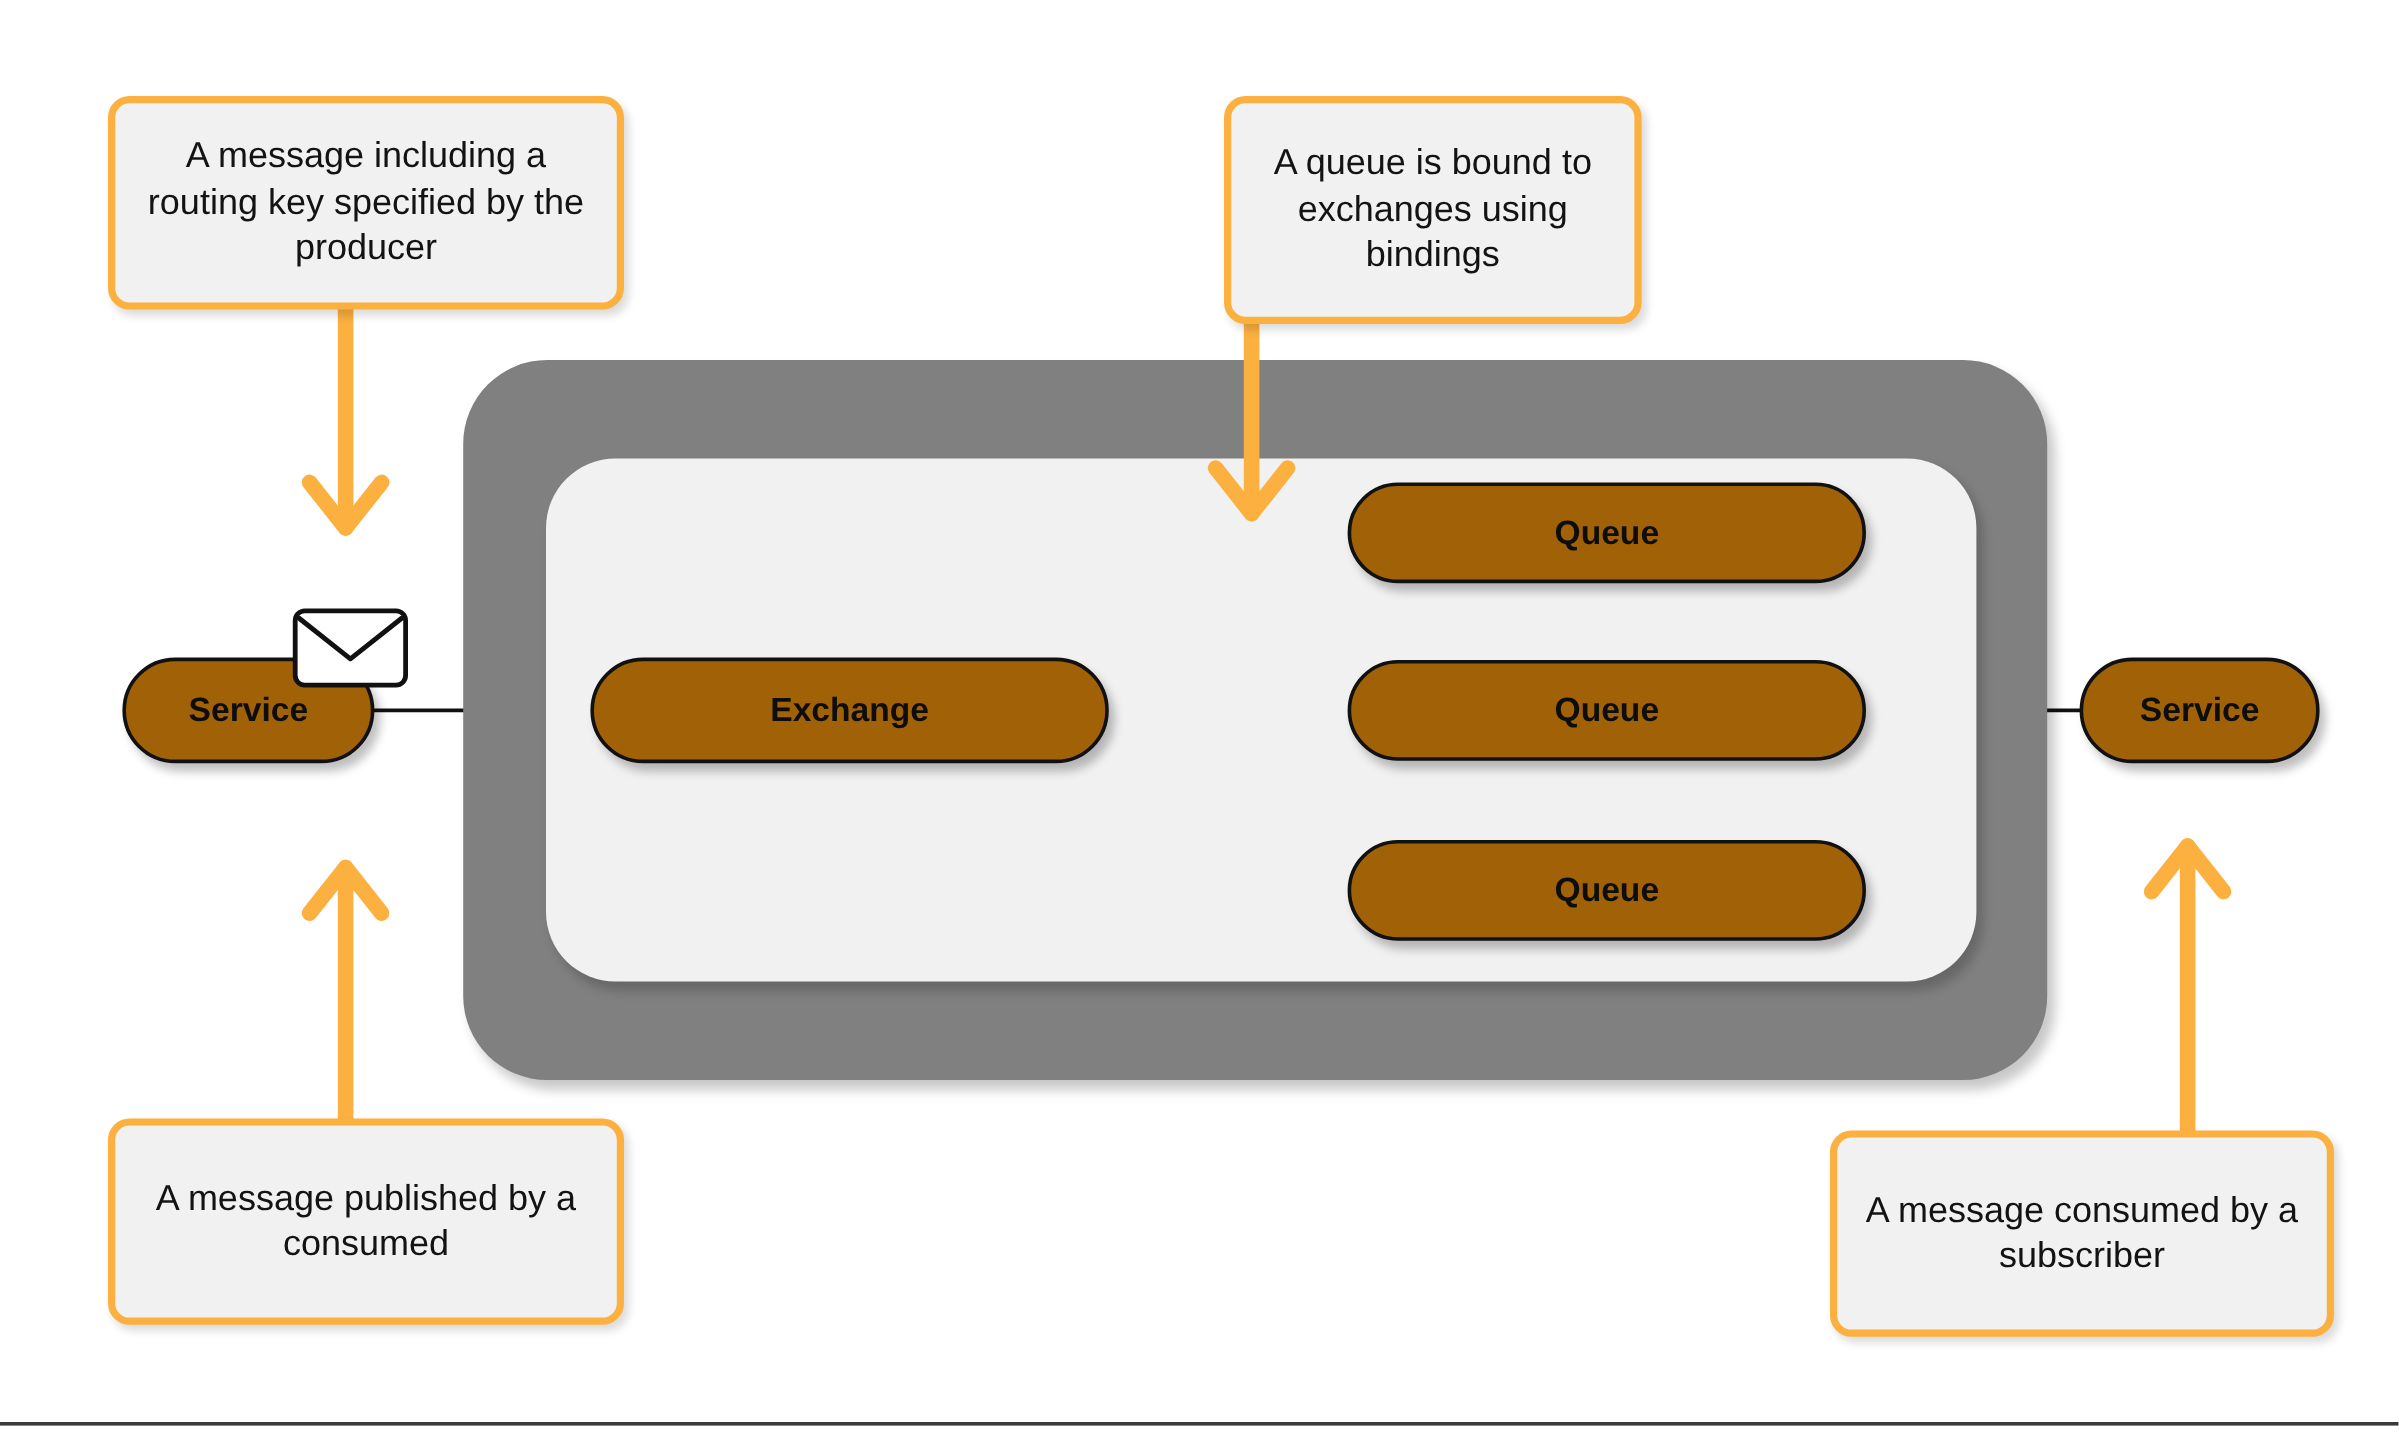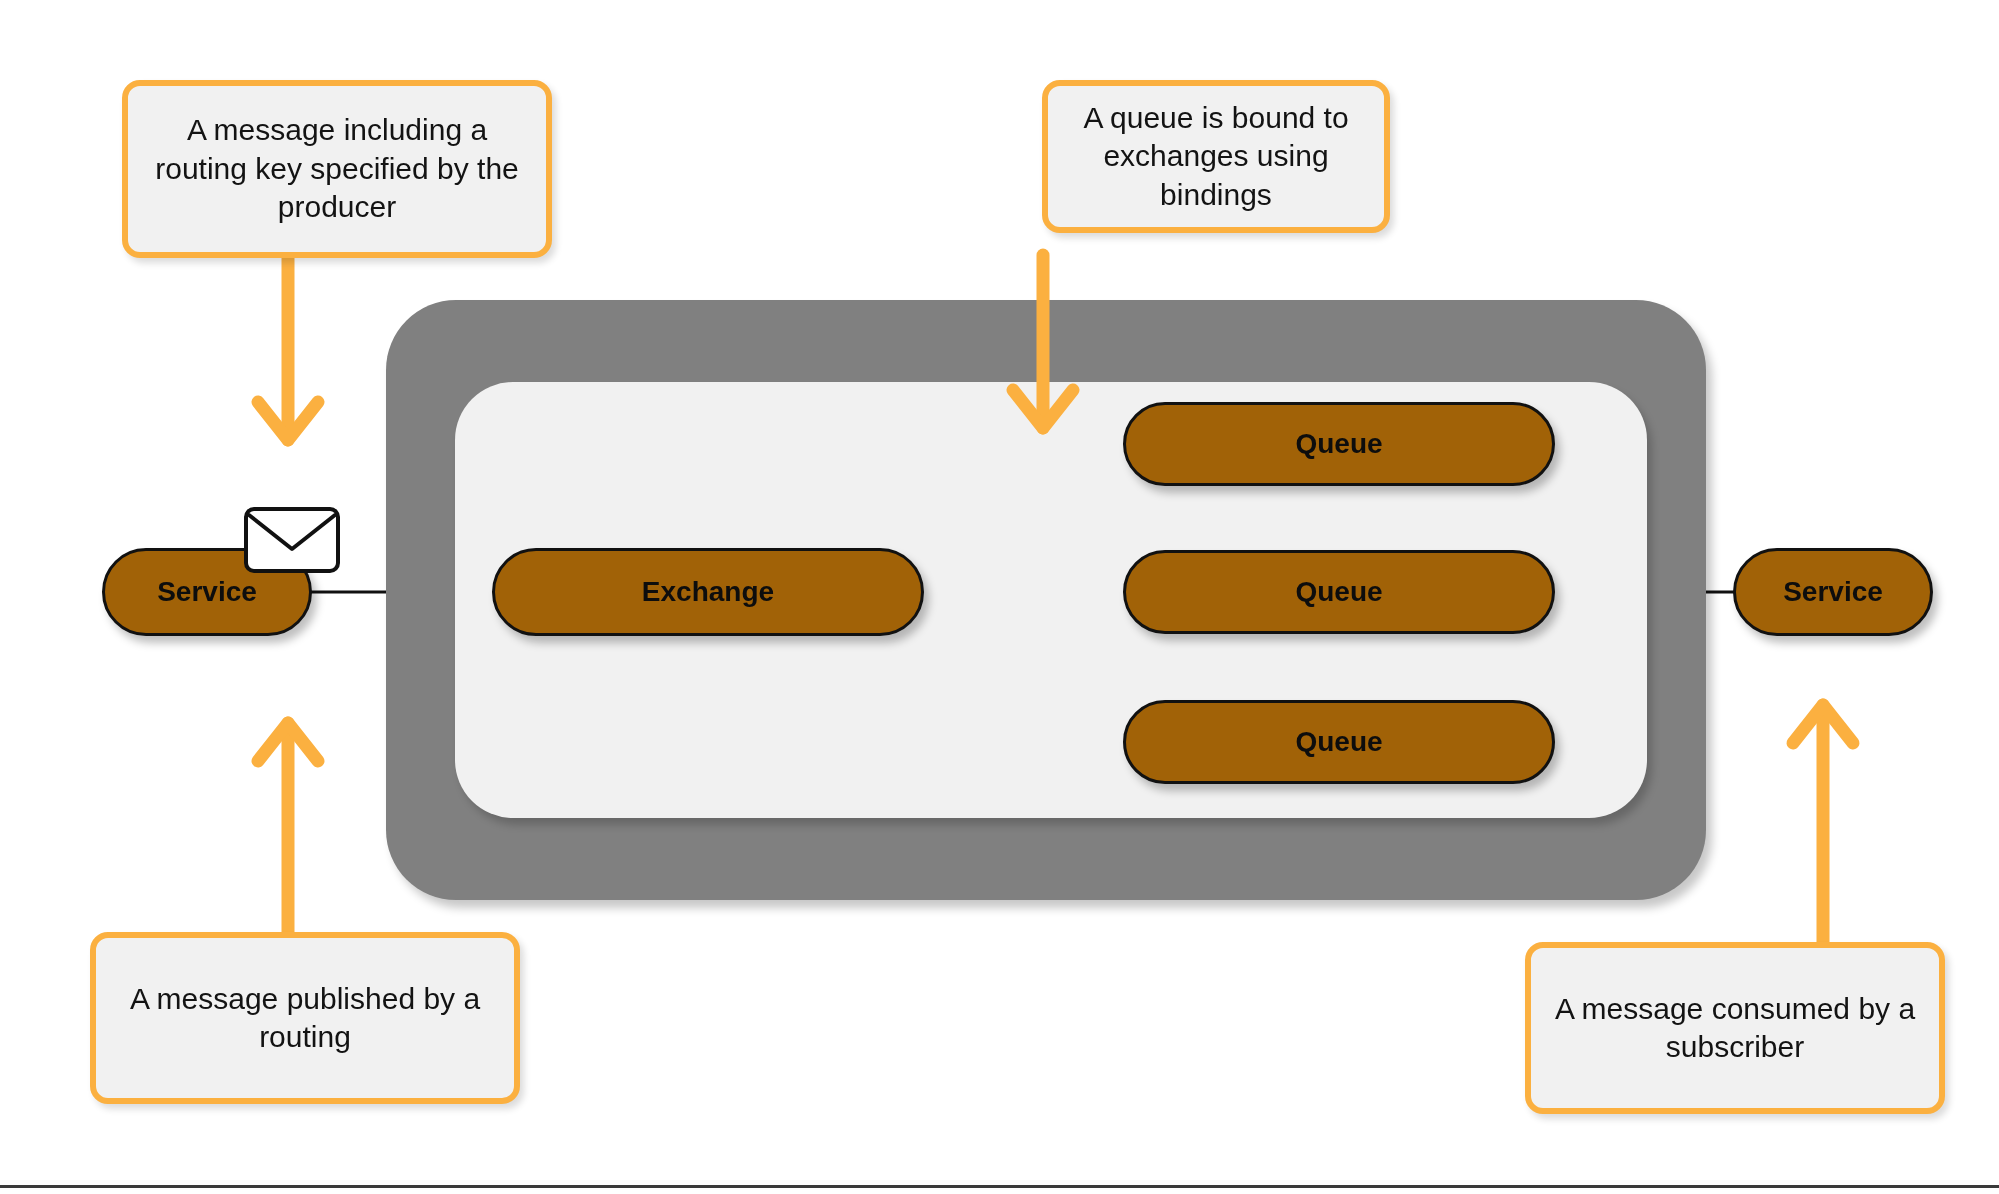--- a/index.html
+++ b/index.html
@@ -124,22 +124,22 @@
     align-items: center;
     justify-content: center;
     text-align: center;
     color: #131313;
     font-size: 30px;
     line-height: 1.28;
     padding: 8px 14px;
     box-shadow: 4px 5px 7px rgba(0,0,0,0.14);
     z-index: 50;
   }
-  #callout-routing-key { left: 90px;   top: 80px;  width: 430px; height: 178px; margin-left: 32px; }
-  #callout-bindings    { left: 1042px; top: 80px;  width: 348px; height: 153px; }
+  #callout-routing-key { left: 90px;   top: 80px;  width: 430px; height: 178px; }
+  #callout-bindings    { left: 1020px; top: 80px;  width: 348px; height: 190px; }
   #callout-published   { left: 90px;   top: 932px; width: 430px; height: 172px; }
   #callout-consumed    { left: 1525px; top: 942px; width: 420px; height: 172px; }
 
   
   #bottom-rule {
     position: absolute;
     left: 0;
     top: 1185px;
     width: 1999px;
     height: 3px;
@@ -201,21 +201,21 @@
     <path d="M 6 9 L 49 43 L 92 9" fill="none" stroke="#111111" stroke-width="4" stroke-linejoin="round" stroke-linecap="round"></path>
   </svg>
 
   <div class="callout" id="callout-routing-key">
     <span>A message including a routing key specified by the producer</span>
   </div>
   <div class="callout" id="callout-bindings">
     <span>A queue is bound to exchanges using bindings</span>
   </div>
   <div class="callout" id="callout-published">
-    <span>A message published by a routing</span>
+    <span>A message published by a consumed</span>
   </div>
   <div class="callout" id="callout-consumed">
     <span>A message consumed by a subscriber</span>
   </div>
 
   <svg class="layer layer-arrows" viewBox="0 0 1999 1194" xmlns="http://www.w3.org/2000/svg">
     <g stroke="#fbb040" stroke-width="13" fill="none" stroke-linecap="round" stroke-linejoin="round">
 
       <path d="M 288 255 L 288 440"></path>
       <path d="M 258 402 L 288 440 L 318 402"></path>

